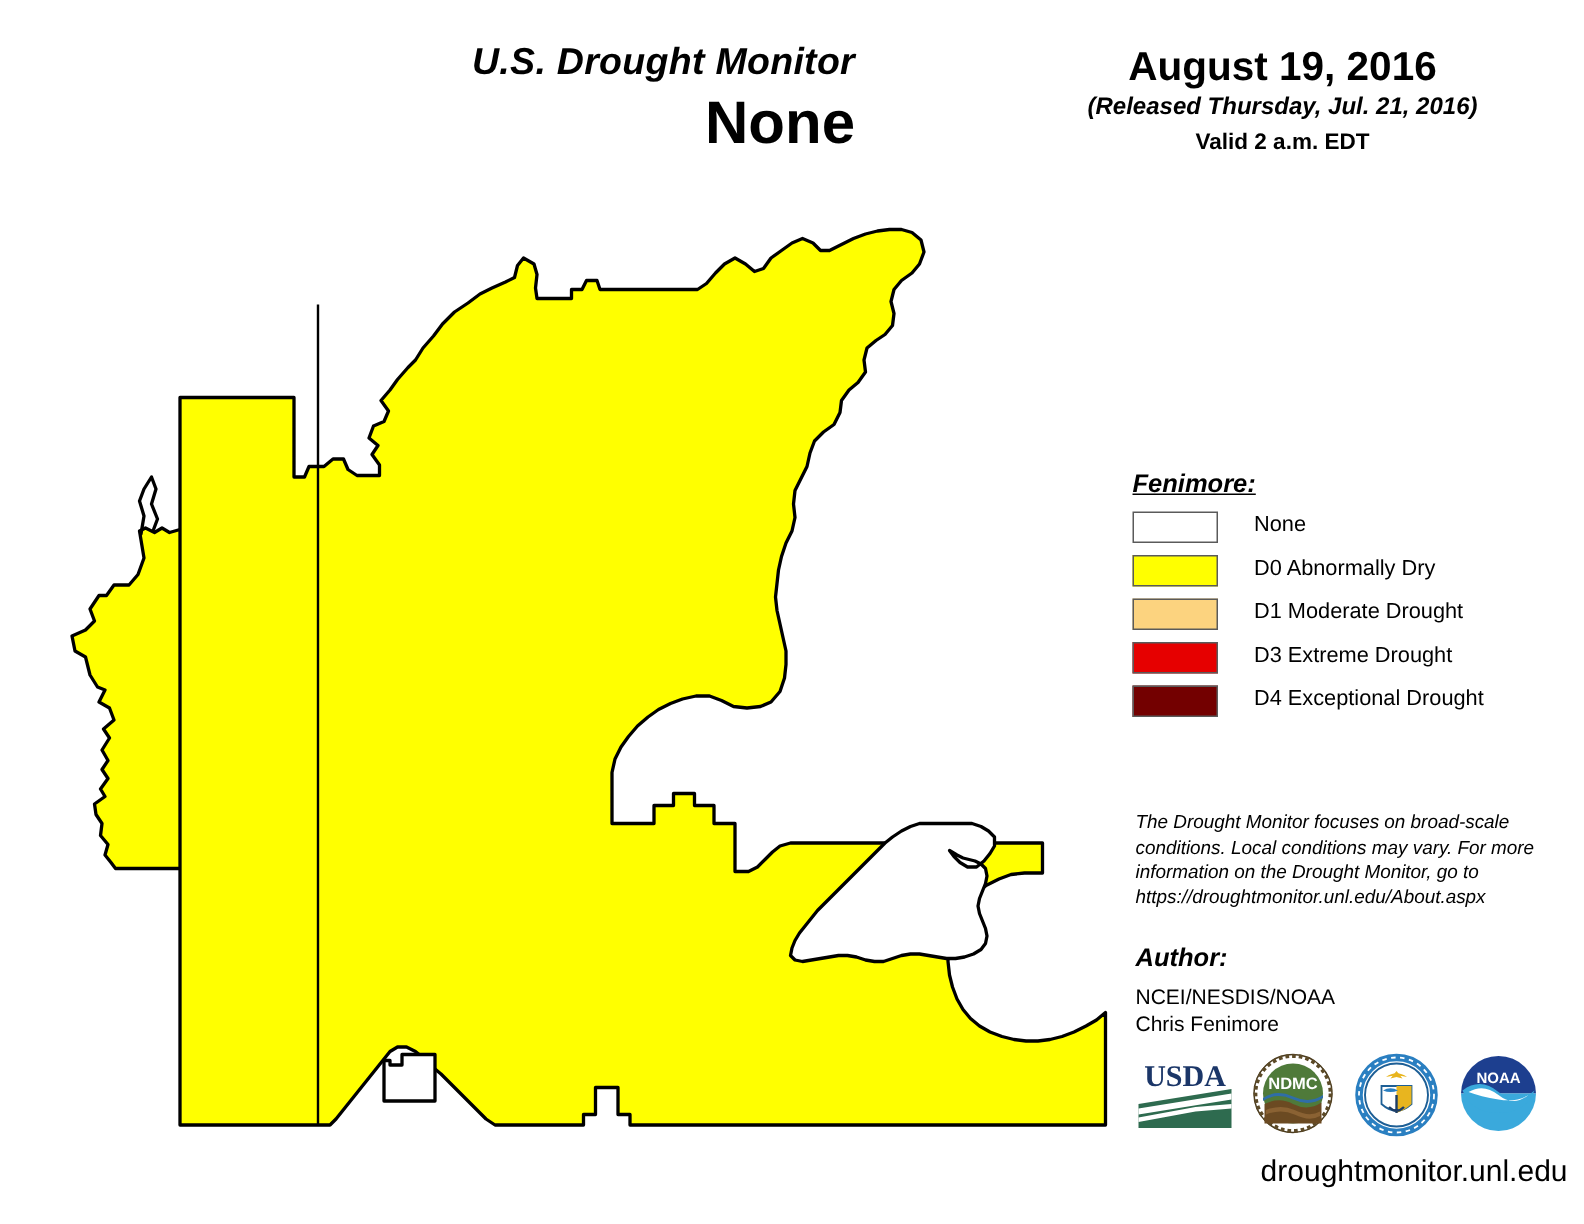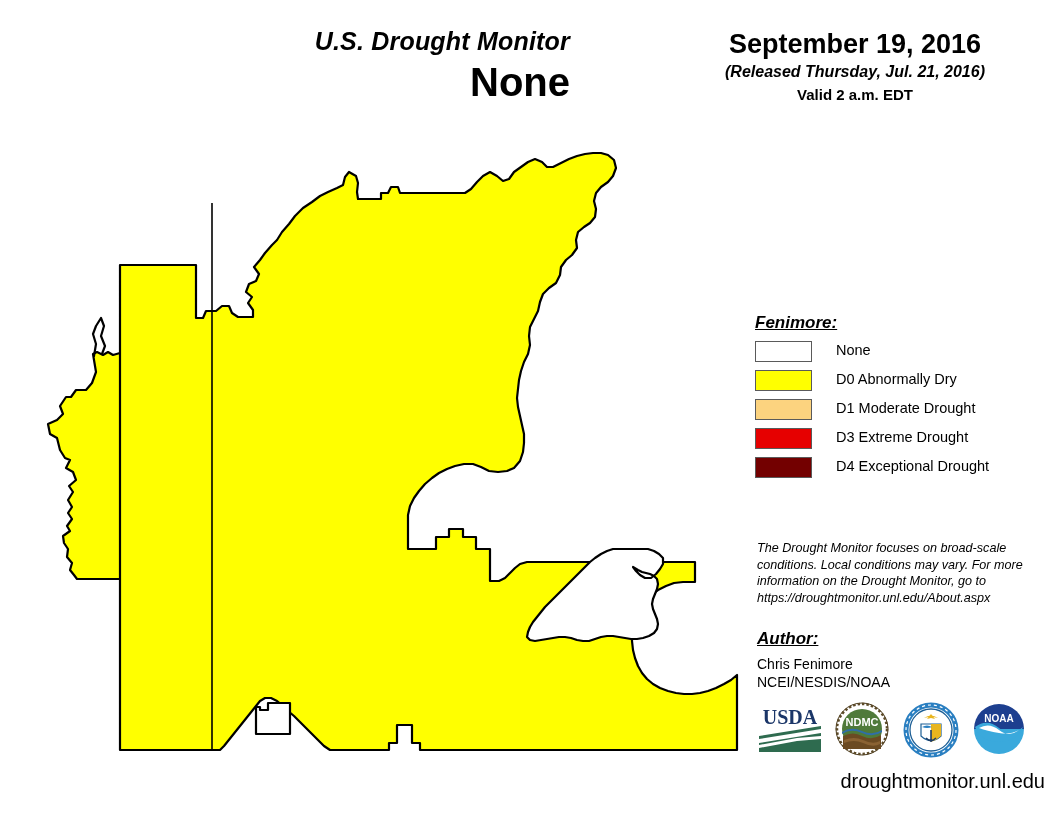--- a/index.html
+++ b/index.html
@@ -123,21 +123,20 @@
   #author-block {
     position: absolute;
     left: 757px;
     top: 628px;
     width: 280px;
   }
   #author-heading {
     font-size: 17px;
     font-weight: bold;
     font-style: italic;
-    text-decoration: underline;
     line-height: 22px;
     margin-bottom: 5px;
   }
   .author-line {
     font-size: 14px;
     line-height: 18px;
   }
 
   
   #logo-row {
@@ -170,21 +169,21 @@
 </style>
 </head>
 <body>
 
 <div id="header-title-block">
   <div id="dm-title">U.S. Drought Monitor</div>
   <div id="region-title">None</div>
 </div>
 
 <div id="header-date-block">
-  <div id="date-main">September 19, 2016</div>
+  <div id="date-main">August 19, 2016</div>
   <div id="date-released">(Released Thursday, Jul. 21, 2016)</div>
   <div id="date-valid">Valid 2 a.m. EDT</div>
 </div>
 
 <div id="map-area">
   <svg id="map-svg" width="740" height="660" viewBox="0 0 740 660">
 
     <path fill="#FFFF00" stroke="#000000" stroke-width="2.2" stroke-linejoin="round" stroke-linecap="round" d="M 93,204 L 96,222 L 92,233 L 86,240 L 76,240 L 71,247
              L 66,247 L 60,256 L 63,264 L 57,270 L 48,274 L 50,284
              L 57,288 L 60,300 L 65,308 L 70,310 L 66,318 L 73,322
@@ -301,22 +300,22 @@
 
 <div id="disclaimer">
   <div>The Drought Monitor focuses on broad-scale</div>
   <div>conditions. Local conditions may vary. For more</div>
   <div>information on the Drought Monitor, go to</div>
   <div>https://droughtmonitor.unl.edu/About.aspx</div>
 </div>
 
 <div id="author-block">
   <div id="author-heading">Author:</div>
+  <div class="author-line">NCEI/NESDIS/NOAA</div>
   <div class="author-line">Chris Fenimore</div>
-  <div class="author-line">NCEI/NESDIS/NOAA</div>
 </div>
 
 <div id="logo-row">
 
   <svg class="logo" id="logo-usda" width="66" height="52" viewBox="0 0 66 52">
     <rect x="0" y="0" width="66" height="52" fill="#ffffff"></rect>
     <text x="33" y="22" font-family="'Liberation Serif', serif" font-size="20" font-weight="bold" fill="#1b3668" text-anchor="middle">USDA</text>
     <path d="M 2,34 L 64,24 L 64,50 L 2,50 Z" fill="#2e6b4f"></path>
     <path d="M 2,37 L 64,27 L 64,31 L 2,41 Z" fill="#ffffff"></path>
     <path d="M 2,43 L 40,36 L 64,34 L 64,37 L 40,39 L 2,46 Z" fill="#ffffff"></path>

